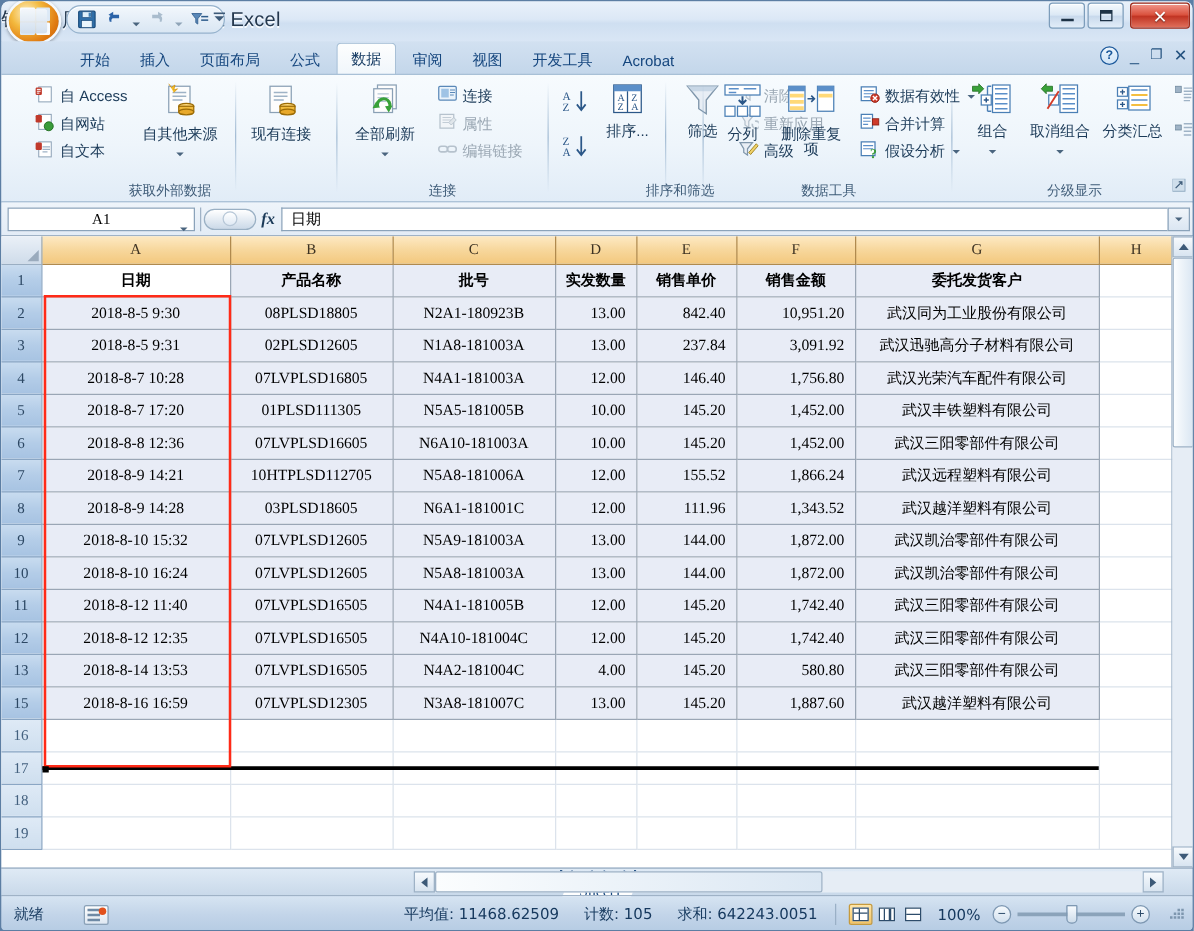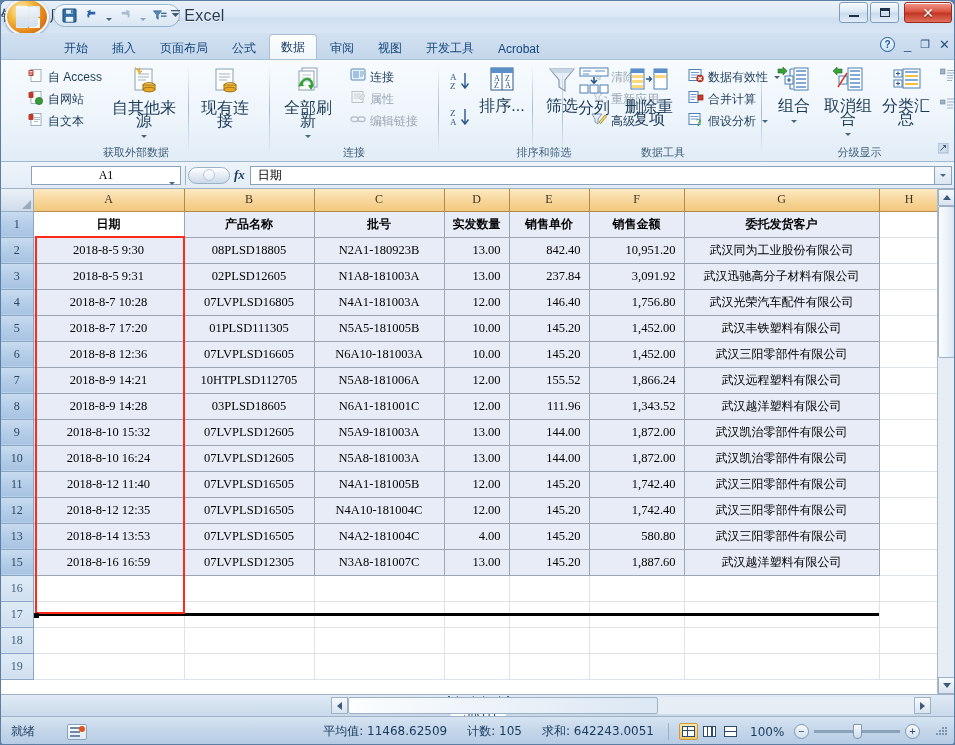--- a/index.html
+++ b/index.html
@@ -140,29 +140,29 @@
   .small-btn{
     position:absolute; display:flex; align-items:center; gap:4px;
     font-size:12px; color:#1b3a58; white-space:nowrap; cursor:pointer;
     padding:1px 3px; border-radius:3px;
   }
   .small-btn.disabled{ color:#9aa7b3; cursor:default; }
   .big-btn{
     position:absolute; width:62px; text-align:center; cursor:pointer;
     border-radius:3px; padding-top:2px;
   }
-  .big-btn .bb-label{ font-size:16px; color:#1b3a58; line-height:13px; display:block; margin-top:2px;}
+  .big-btn .bb-label{ font-size:12px; color:#1b3a58; line-height:13px; display:block; margin-top:2px;}
   .big-btn .bb-caret{ display:block; margin:0 auto; }
   .icon{ display:inline-block; position:relative; }
   
   #fbar{
     position:absolute; left:0; top:161px; width:955px; height:27px;
     background:linear-gradient(180deg,#eef4fa,#e3ecf6);
     border-bottom:1px solid #9fb2c6;
-    display:flex; align-items:center;padding-left:25px;
+    display:flex; align-items:center;
   }
   #namebox{
     margin-left:5px; width:150px; height:19px;
     background:#fff; border:1px solid #8ba3ba;
     display:flex; align-items:center; justify-content:center;
     font-family:"Liberation Serif","DejaVu Serif",serif;
     font-size:12px; color:#000;
     position:relative;
   }
   #namebox-caret{ position:absolute; right:5px; top:7px; }

